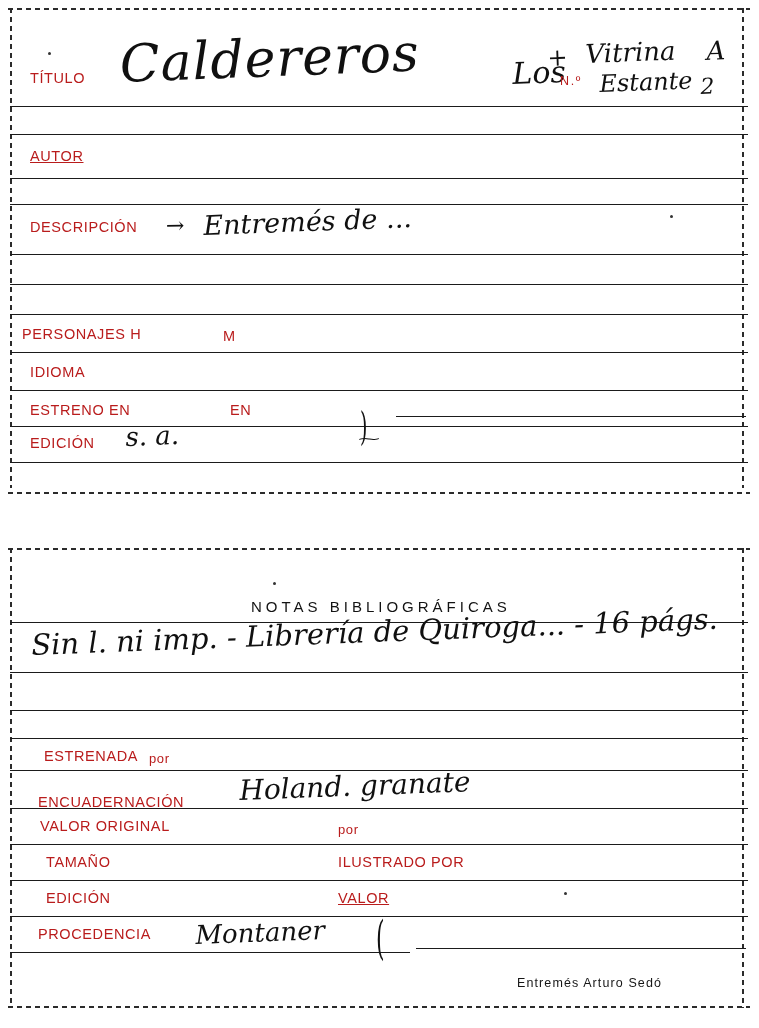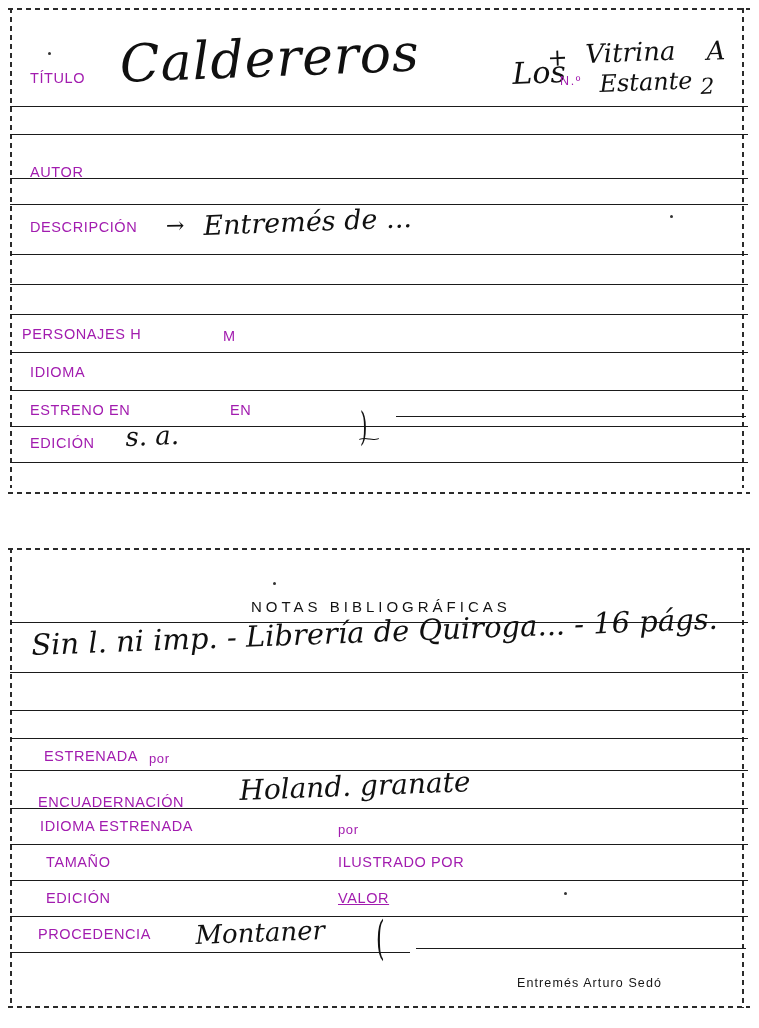--- a/index.html
+++ b/index.html
@@ -53,21 +53,21 @@
     left: 2px;
     right: 2px;
     height: 1px;
     background: #1b1b1b;
   }
 
   .label {
     position: absolute;
     font-size: 14.5px;
     letter-spacing: 0.6px;
-    color: #a21caf;
+    color: #b91c1c;
     white-space: nowrap;
     font-family: "Liberation Sans", sans-serif;
   }
   .label.small {
     font-size: 12.5px;
     letter-spacing: 1.6px;
   }
 
   .hand {
     position: absolute;
@@ -134,21 +134,21 @@
   <div class="rule" style="top:276px;"></div>
   <div class="rule" style="top:306px;"></div>
   <div class="rule" style="top:344px;"></div>
   <div class="rule" style="top:382px;"></div>
   <div class="rule" style="top:418px;"></div>
   <div class="rule" style="top:454px;"></div>
 
   <div class="rule" style="top:408px; left:388px; right:4px;"></div>
 
   <span class="label" style="left:22px; top:62px;">TÍTULO</span>
-  <span class="label" style="left:22px; top:156px;">AUTOR</span>
+  <span class="label" style="left:22px; top:140px;text-decoration:underline;">AUTOR</span>
   <span class="label" style="left:22px; top:211px;">DESCRIPCIÓN</span>
   <span class="label" style="left:14px; top:318px;">PERSONAJES H</span>
   <span class="label" style="left:215px; top:320px;">M</span>
   <span class="label" style="left:22px; top:356px;">IDIOMA</span>
   <span class="label" style="left:22px; top:394px;">ESTRENO EN</span>
   <span class="label" style="left:222px; top:394px;">EN</span>
   <span class="label" style="left:22px; top:427px;">EDICIÓN</span>
 
   <span class="hand" id="title-hand" style="left:113px; top:26px;">Caldereros</span>
   <span class="hand" style="left:505px; top:48px; font-size:30px;">Los</span>
@@ -190,21 +190,21 @@
   <div class="rule" style="top:404px; left:2px; right:340px;"></div>
   <div class="rule" style="top:400px; left:408px; right:4px;"></div>
 
   <span class="notes-title" style="left:243px; top:50px;">NOTAS BIBLIOGRÁFICAS</span>
 
   <span class="hand" style="left:24px; top:80px; font-size:29px;">Sin l. ni imp. - Librería de Quiroga... - 16 págs.</span>
 
   <span class="label" style="left:36px; top:200px;text-align:center;">ESTRENADA</span>
   <span class="label" style="left:141px; top:203px; font-size:13px;">por</span>
   <span class="label" style="left:30px; top:234px;margin-top:12px;">ENCUADERNACIÓN</span>
-  <span class="label" style="left:32px; top:270px;">IDIOMA ESTRENADA</span>
+  <span class="label" style="left:32px; top:270px;">VALOR ORIGINAL</span>
   <span class="label" style="left:330px; top:274px; font-size:13px;">por</span>
   <span class="label" style="left:38px; top:306px;">TAMAÑO</span>
   <span class="label" style="left:330px; top:306px;">ILUSTRADO POR</span>
   <span class="label" style="left:38px; top:342px;">EDICIÓN</span>
   <span class="label" style="left:330px; top:342px;text-decoration:underline;">VALOR</span>
   <span class="label" style="left:30px; top:378px;">PROCEDENCIA</span>
 
   <span class="hand" style="left:232px; top:226px; font-size:28px;">Holand. granate</span>
   <span class="hand" style="left:188px; top:372px; font-size:26px;">Montaner</span>
 

